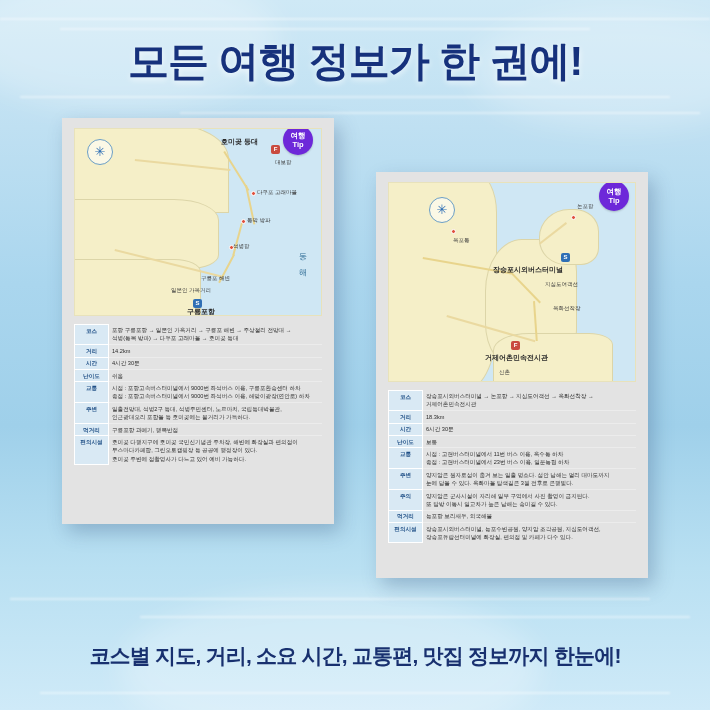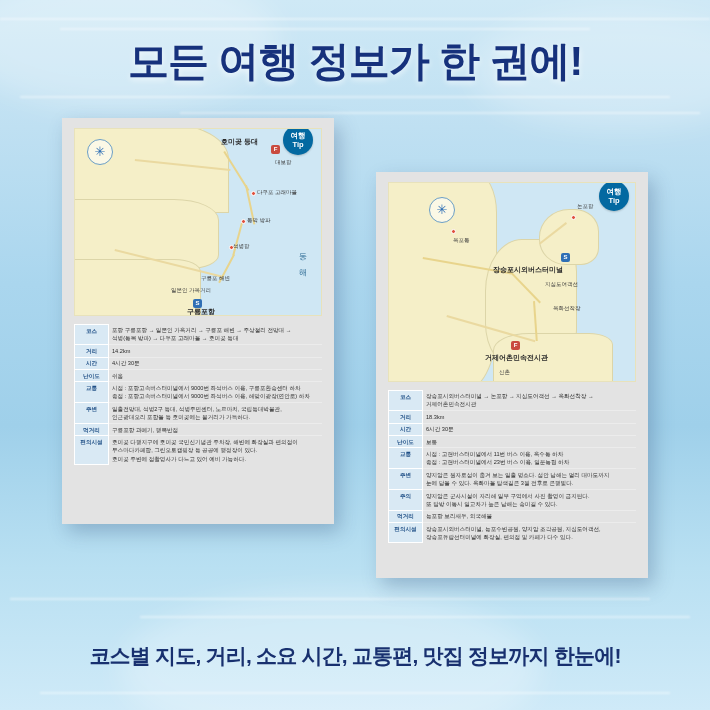--- a/index.html
+++ b/index.html
@@ -106,21 +106,21 @@
   .road.thin { height:1.5px; background:#ead9a0; }
 
   .compass {
     position:absolute; width:26px; height:26px; border-radius:50%;
     border:1px solid #6b9fc6; color:#2f6fb5;
     font-size:13px; text-align:center; line-height:24px;
     background:rgba(255,255,255,0.55);
   }
   .tip-badge {
     position:absolute; width:30px; height:30px; border-radius:50%;
-    background:#0369a1; color:#fff; font-size:7.5px; font-weight:bold;
+    background:#6d28d9; color:#fff; font-size:7.5px; font-weight:bold;
     text-align:center; line-height:9px; padding-top:6px;
     box-shadow:0 1px 2px rgba(0,0,0,0.2);
   }
 
   
   .info-table {
     margin-top:8px;
     width:100%;
     border-collapse:collapse;
     font-size:5.6px;

